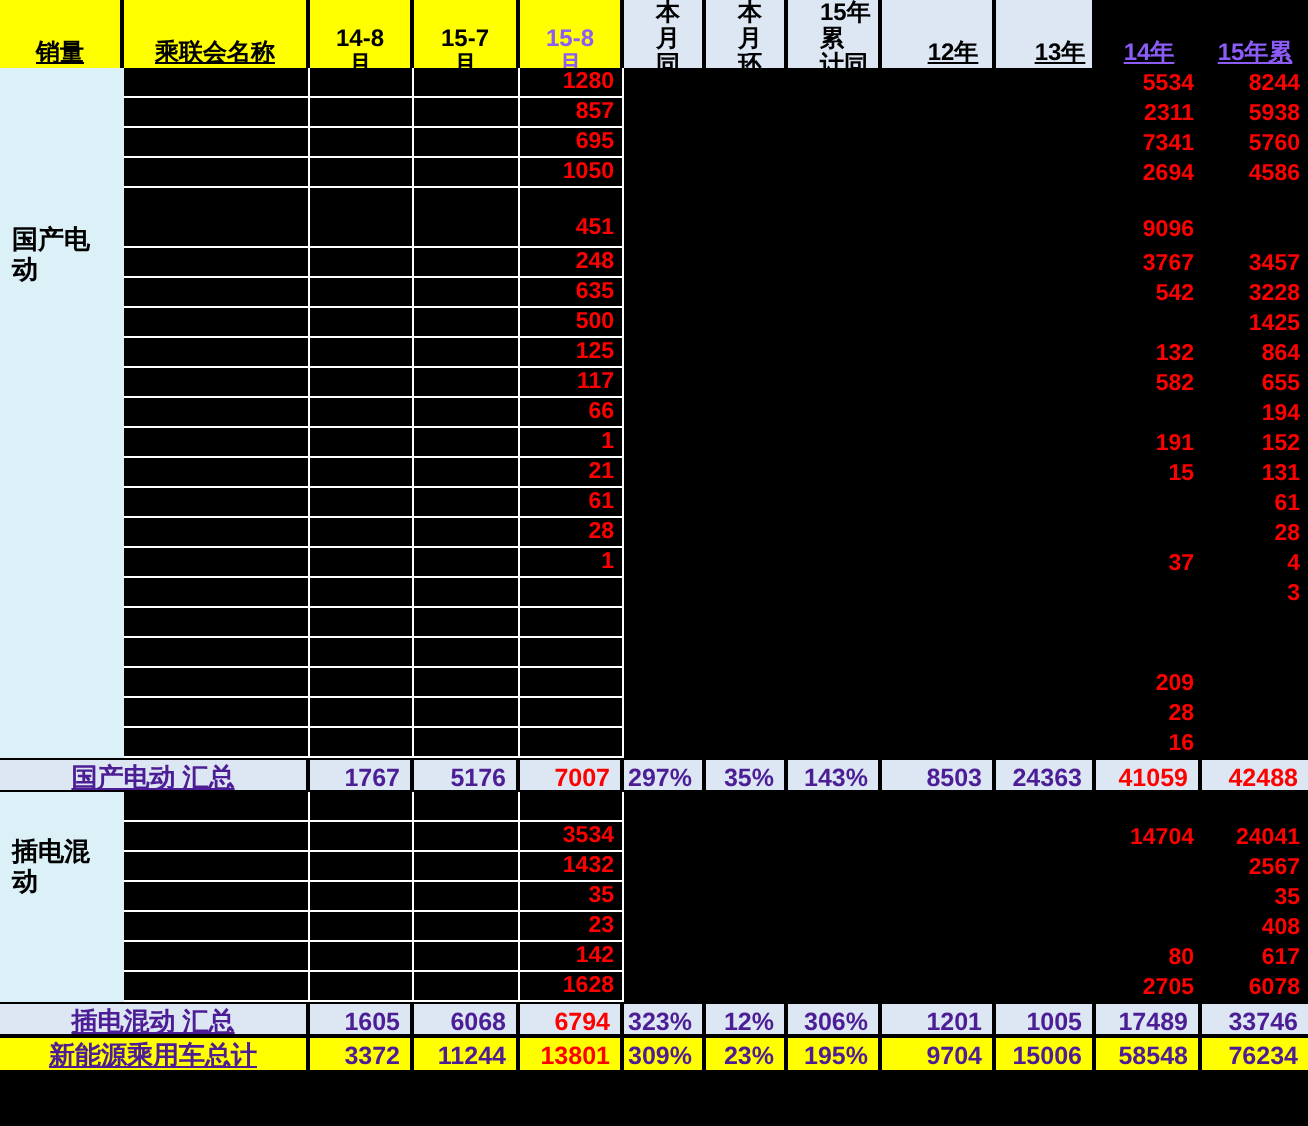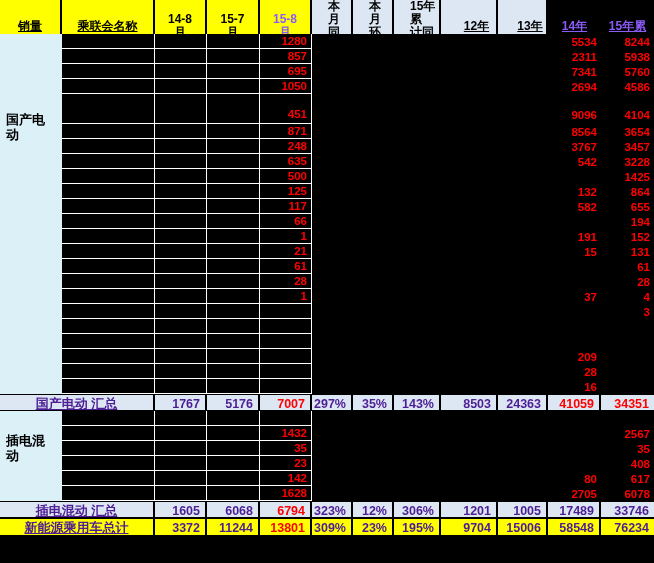--- a/index.html
+++ b/index.html
@@ -165,34 +165,20 @@
           <div class="dcell gridded"></div>
           <div class="dcell gridded"></div>
           <div class="dcell gridded"></div>
           <div class="dcell gridded">451</div>
           <div class="dcell "></div>
           <div class="dcell "></div>
           <div class="dcell "></div>
           <div class="dcell "></div>
           <div class="dcell "></div>
           <div class="dcell ">9096</div>
-          <div class="dcell ">4104</div>
-        </div>
-        <div class="drow">
-          <div class="dcell gridded"></div>
-          <div class="dcell gridded"></div>
-          <div class="dcell gridded"></div>
-          <div class="dcell gridded">871</div>
-          <div class="dcell "></div>
-          <div class="dcell "></div>
-          <div class="dcell "></div>
-          <div class="dcell "></div>
-          <div class="dcell "></div>
-          <div class="dcell ">8564</div>
-          <div class="dcell ">3654</div>
         </div>
         <div class="drow">
           <div class="dcell gridded"></div>
           <div class="dcell gridded"></div>
           <div class="dcell gridded"></div>
           <div class="dcell gridded">248</div>
           <div class="dcell "></div>
           <div class="dcell "></div>
           <div class="dcell "></div>
           <div class="dcell "></div>
@@ -415,40 +401,53 @@
     <div class="scell slabel">国产电动 汇总</div>
     <div class="scell">1767</div>
     <div class="scell">5176</div>
     <div class="scell redv">7007</div>
     <div class="scell">297%</div>
     <div class="scell">35%</div>
     <div class="scell">143%</div>
     <div class="scell">8503</div>
     <div class="scell">24363</div>
     <div class="scell redv">41059</div>
-    <div class="scell redv">34351</div>
+    <div class="scell redv">42488</div>
   </div>
 
   <div class="section">
     <div class="gcell g-phev">
       <span class="glabel">插电混动</span>
     </div>
     <div class="rows">
         <div class="drow">
           <div class="dcell gridded"></div>
           <div class="dcell gridded"></div>
           <div class="dcell gridded"></div>
           <div class="dcell gridded"></div>
           <div class="dcell "></div>
           <div class="dcell "></div>
           <div class="dcell "></div>
           <div class="dcell "></div>
           <div class="dcell "></div>
           <div class="dcell "></div>
           <div class="dcell "></div>
+        </div>
+        <div class="drow">
+          <div class="dcell gridded"></div>
+          <div class="dcell gridded"></div>
+          <div class="dcell gridded"></div>
+          <div class="dcell gridded">3534</div>
+          <div class="dcell "></div>
+          <div class="dcell "></div>
+          <div class="dcell "></div>
+          <div class="dcell "></div>
+          <div class="dcell "></div>
+          <div class="dcell ">14704</div>
+          <div class="dcell ">24041</div>
         </div>
         <div class="drow">
           <div class="dcell gridded"></div>
           <div class="dcell gridded"></div>
           <div class="dcell gridded"></div>
           <div class="dcell gridded">1432</div>
           <div class="dcell "></div>
           <div class="dcell "></div>
           <div class="dcell "></div>
           <div class="dcell "></div>

